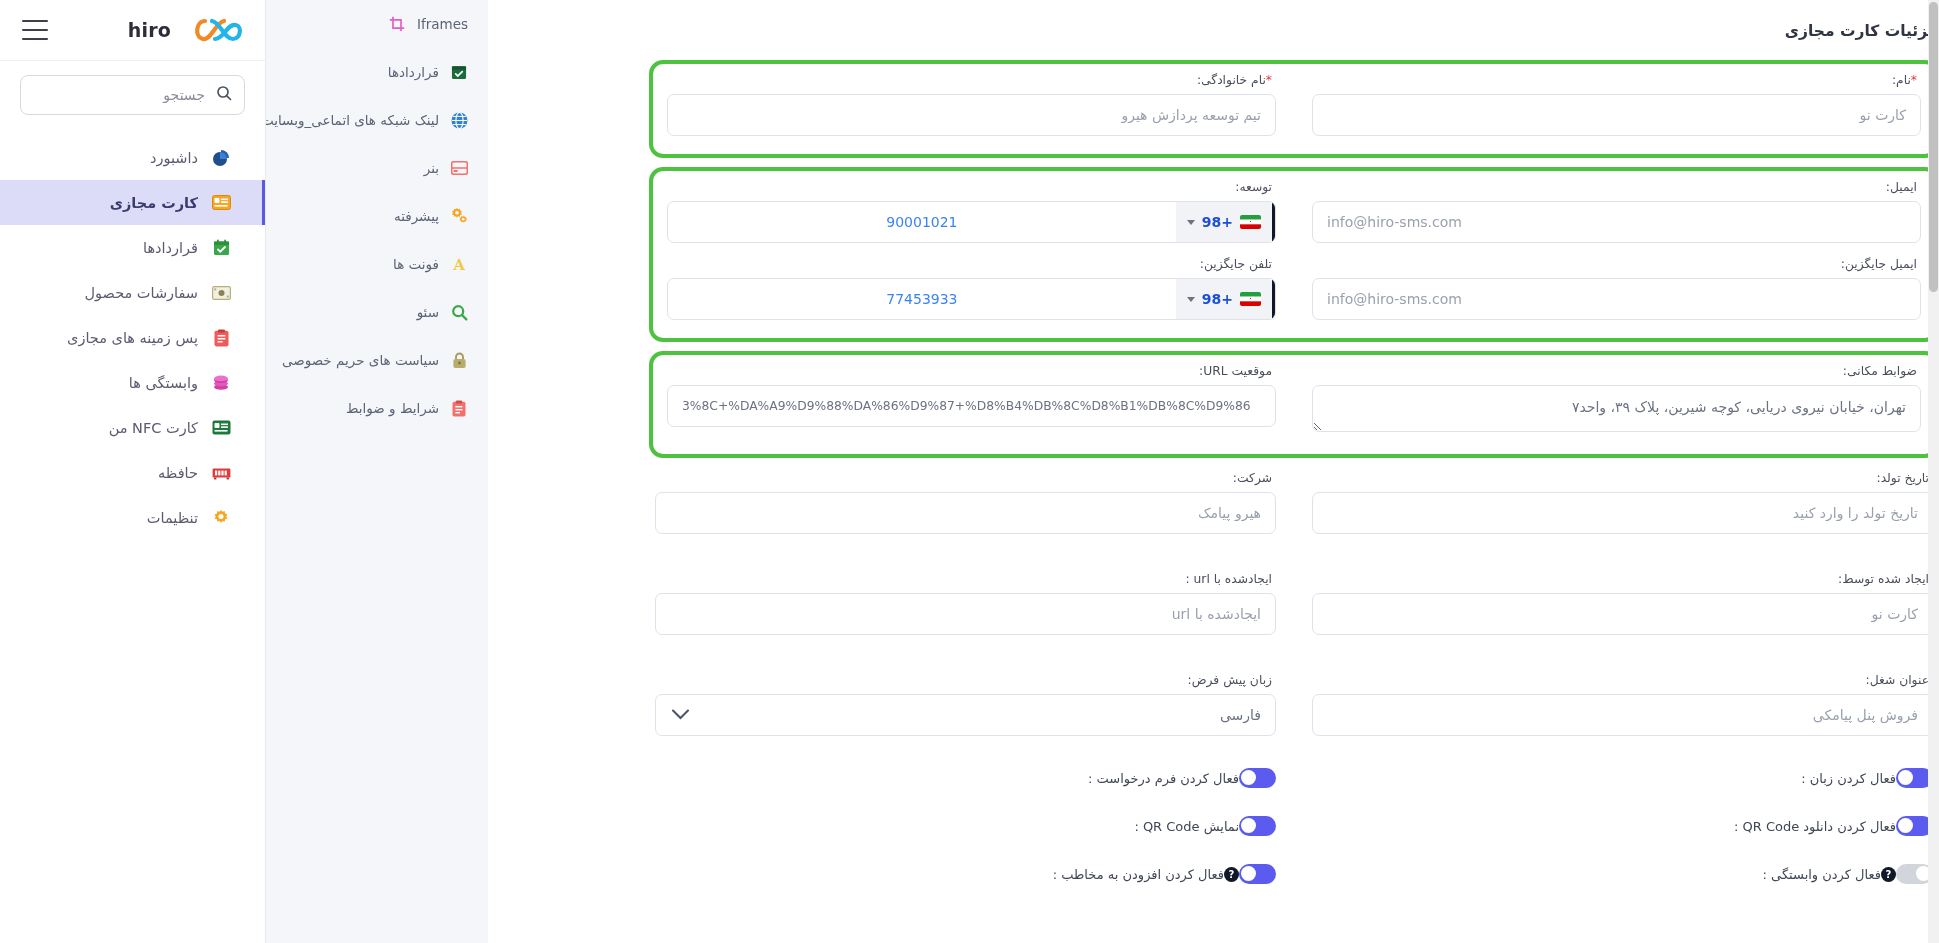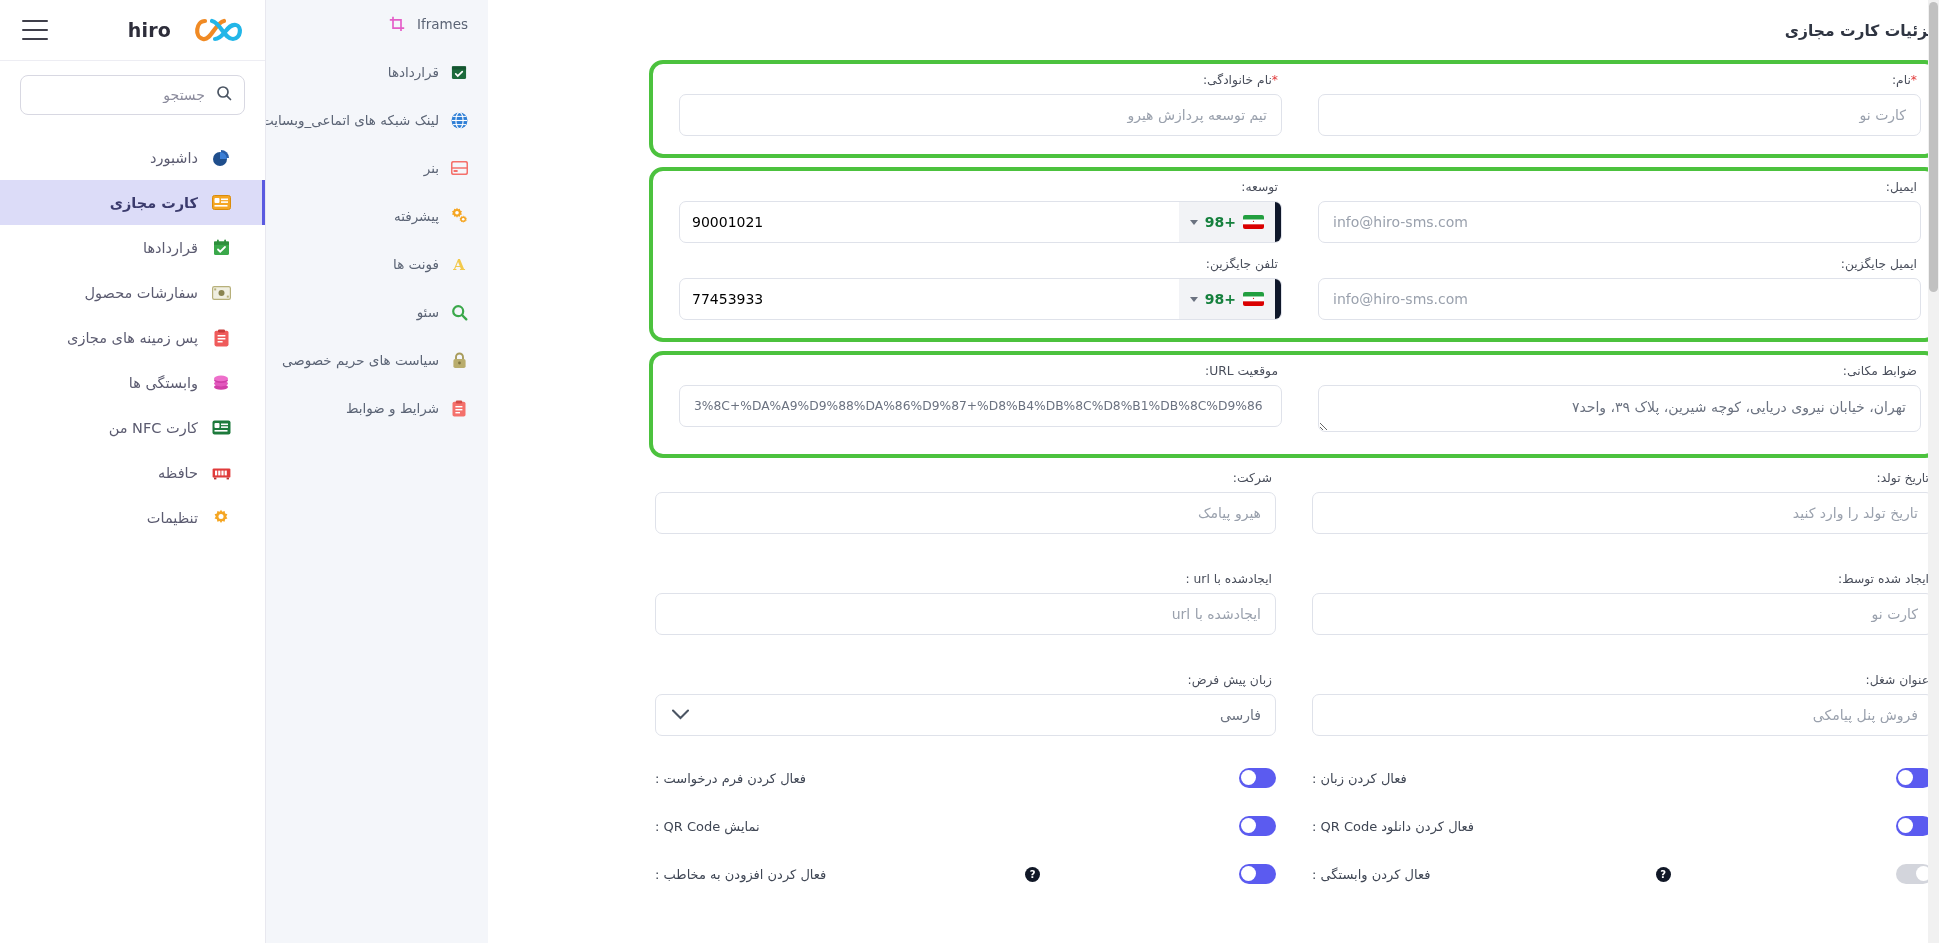--- a/index.html
+++ b/index.html
@@ -86,21 +86,21 @@
   
   .main {
     position: absolute; left: 488px; top: 0;
     width: 1451px; height: 943px;
     background: #fff; overflow: hidden; direction: rtl;
     padding: 0;
   }
   .content { width: 1290px; margin: 0 0 0 84px; padding-top: 22px; }
   .page-title { font-size: 15.5px; color: #2f3542; font-weight: 700; margin: 0 0 20px 12px; }
 
-  .hl-box { border: 4px solid #4cc23e; border-radius: 14px; padding: 5px 8px 8px 20px; margin-bottom: 9px; }
+  .hl-box { border: 4px solid #4cc23e; border-radius: 14px; padding: 5px 8px 8px 8px; margin-bottom: 9px; }
 
   .row { display: flex; flex-direction: row-reverse; gap: 24px; }
   .col { flex: 1 1 0; min-width: 0; padding: 0 6px; }
 
   .fld { margin-bottom: 10px; }
   .fld-label { font-size: 12.3px; color: #4a4f5c; margin: 4px 4px 7px 0; direction: rtl; text-align: right; white-space: nowrap; }
   .fld-label .req { color: #e23b3b; }
 
   .inp {
     width: 100%; height: 42px; border: 1px solid #dfe2ea; border-radius: 7px;
@@ -114,41 +114,41 @@
   textarea.inp {
     height: 47px; padding-top: 12px; resize: vertical; line-height: 1.3;
   }
 
   
   .phone {
     width: 100%; height: 42px; border: 1px solid #dfe2ea; border-radius: 7px;
     display: flex; flex-direction: row; align-items: center; overflow: hidden; background: #fff;
   }
   .cc {
-    height: 100%; background: #f2f3f6; border-right: 6px solid #0f172a;
+    height: 100%; background: #f2f3f6; border-right: 3px solid #0f172a;
     display: flex; flex-direction: row; align-items: center; gap: 7px;
-    padding: 0 11px; font-size: 14px; color: #15803d; font-weight: 600; cursor: pointer;
+    padding: 0 11px; font-size: 14px; color: #1d4ed8; font-weight: 600; cursor: pointer;
   }
   .flag { width: 21px; height: 14px; border-radius: 2px; overflow: hidden; display: block; flex: 0 0 auto; }
   .caret { width: 0; height: 0; border-left: 4px solid transparent; border-right: 4px solid transparent; border-top: 5px solid #6b7280; }
   .phone-num {
     flex: 1 1 auto; border: none; outline: none; background: transparent;
-    font-family: inherit; font-size: 14px; color: #000000;
-    padding: 0 12px; direction: ltr; text-align: left;
+    font-family: inherit; font-size: 14px; color: #3b82f6;
+    padding: 0 12px; direction: ltr; text-align: center;
   }
 
   .sel-wrap { position: relative; }
   .sel-wrap .chev {
     position: absolute; left: 16px; top: 50%; transform: translateY(-50%);
     pointer-events: none;
   }
 
   
   .tg-row { display: flex; flex-direction: row-reverse; gap: 24px; margin-top: 14px; }
-  .tg-cell { flex: 1 1 0; display: flex; flex-direction: row-reverse; align-items: center; justify-content: space-between; padding: 0 6px; gap: 11px; }
+  .tg-cell { flex: 1 1 0; display: flex; flex-direction: row-reverse; align-items: center; justify-content: flex-end; padding: 0 6px; }
   .tg-label { font-size: 13px; color: #3f4654; white-space: nowrap; }
   .tg {
     width: 37px; height: 20px; border-radius: 11px; background: #5b5bf0;
     position: relative; cursor: pointer; flex: 0 0 auto;
   }
   .tg.off { background: #d3d5dc; }
   .tg::after {
     content: ""; position: absolute; top: 2.4px; width: 15px; height: 15px;
     border-radius: 50%; background: #fff; left: 2.4px; transition: left .15s;
   }

